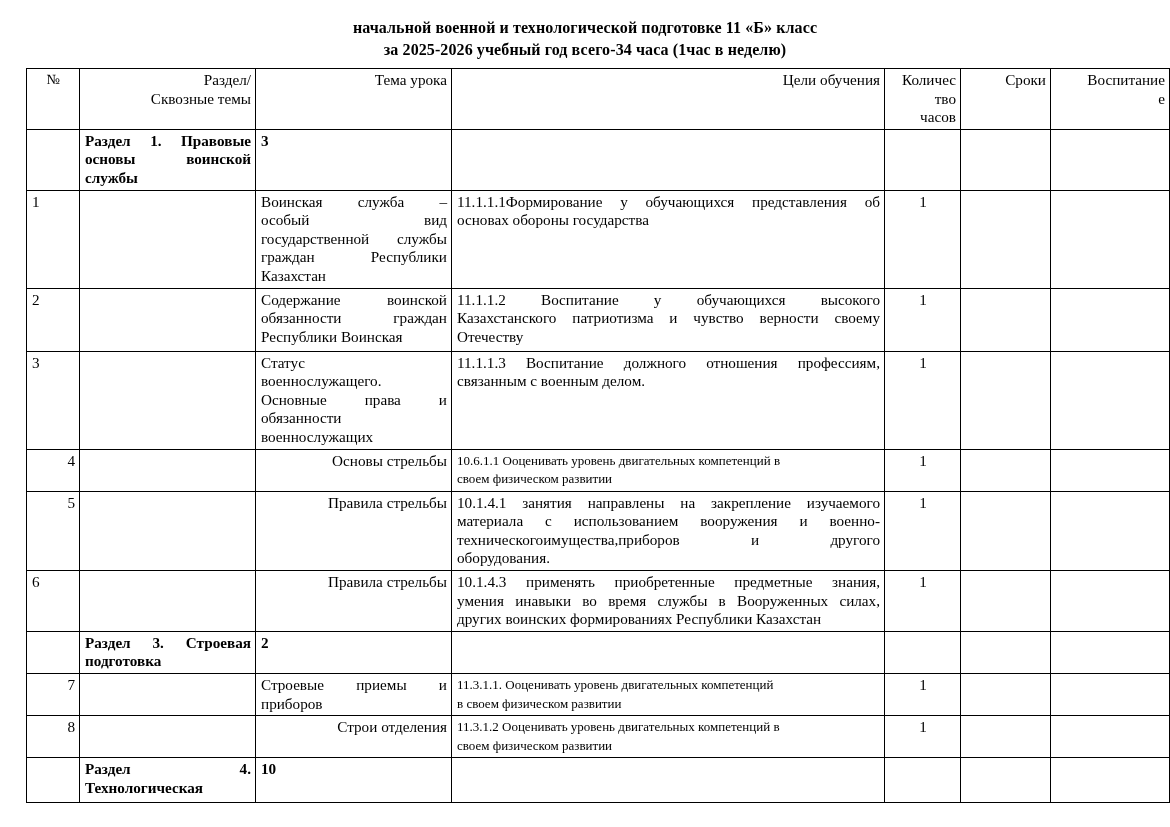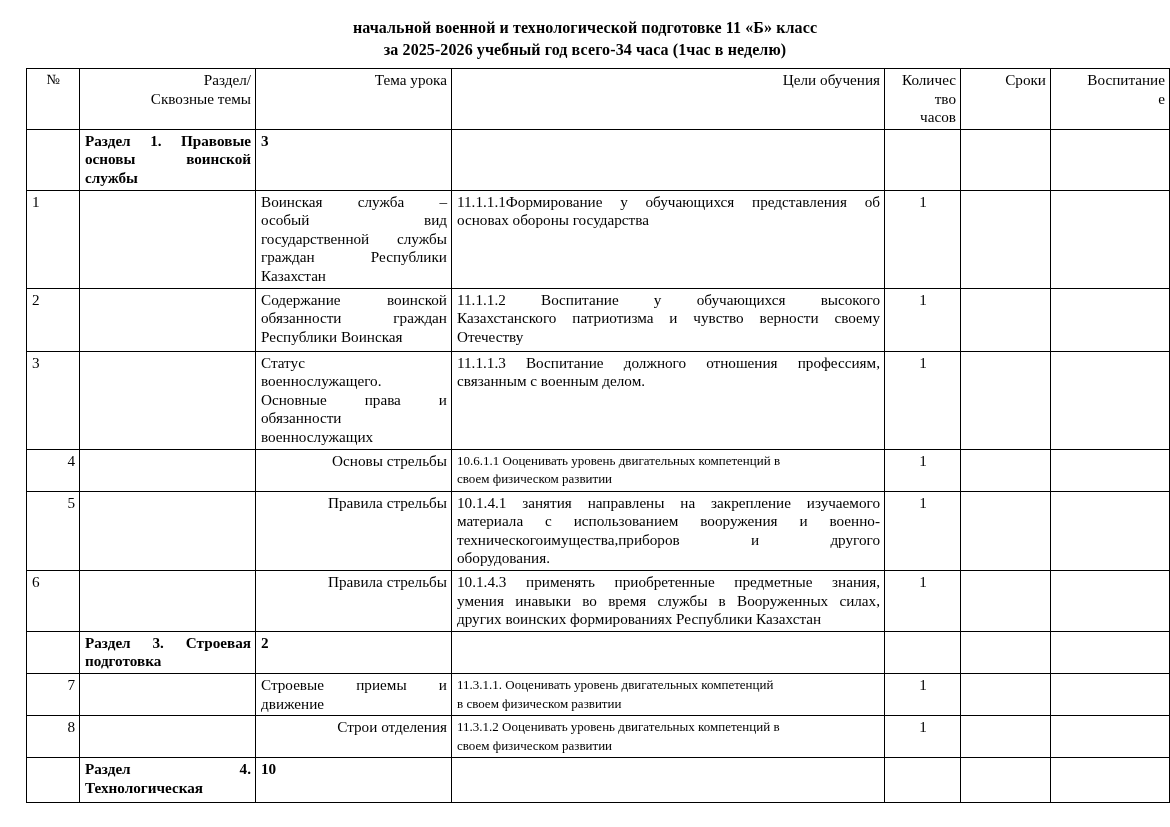--- a/index.html
+++ b/index.html
@@ -324,21 +324,21 @@
         <td class="hours"></td>
         <td class="empty-cell"></td>
         <td class="empty-cell"></td>
       </tr>
 
       <tr class="r-7">
         <td class="num-right">7</td>
         <td class="empty-cell"></td>
         <td class="topic-just">
           <span class="tl">Строевые приемы и</span>
-          <span class="tl last">движение</span>
+          <span class="tl last">приборов</span>
         </td>
         <td class="goals-plain goals-narrow">
           <span class="gl">11.3.1.1. Ооценивать уровень двигательных компетенций</span>
           <span class="gl">в своем физическом развитии</span>
         </td>
         <td class="hours">1</td>
         <td class="empty-cell"></td>
         <td class="empty-cell"></td>
       </tr>
 

